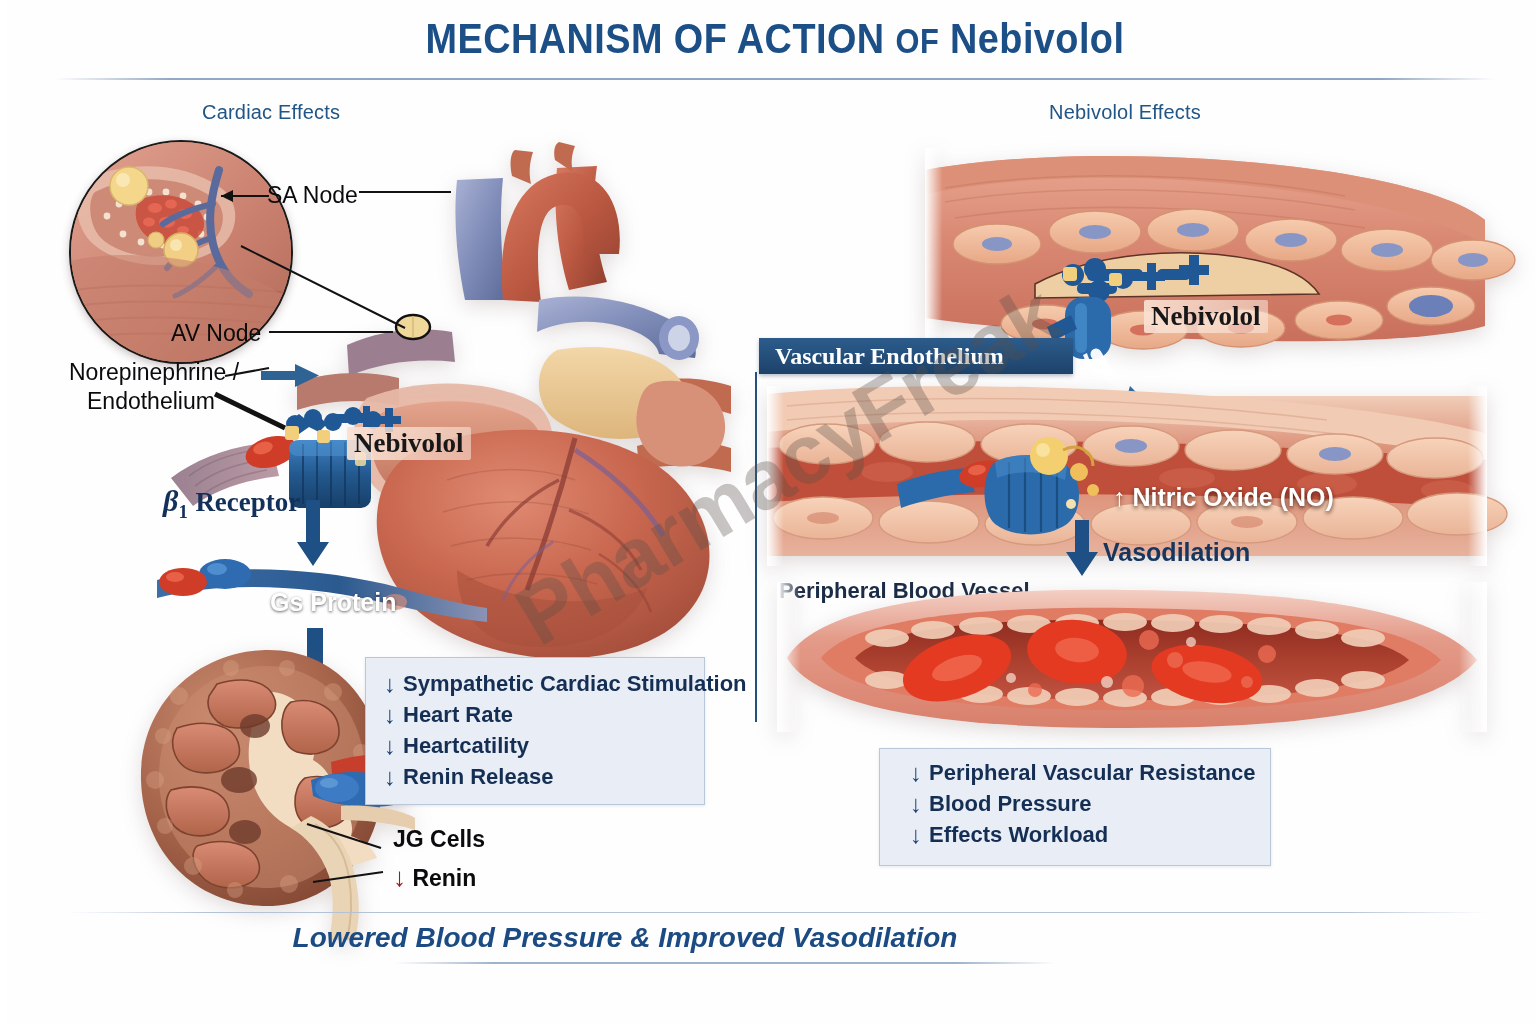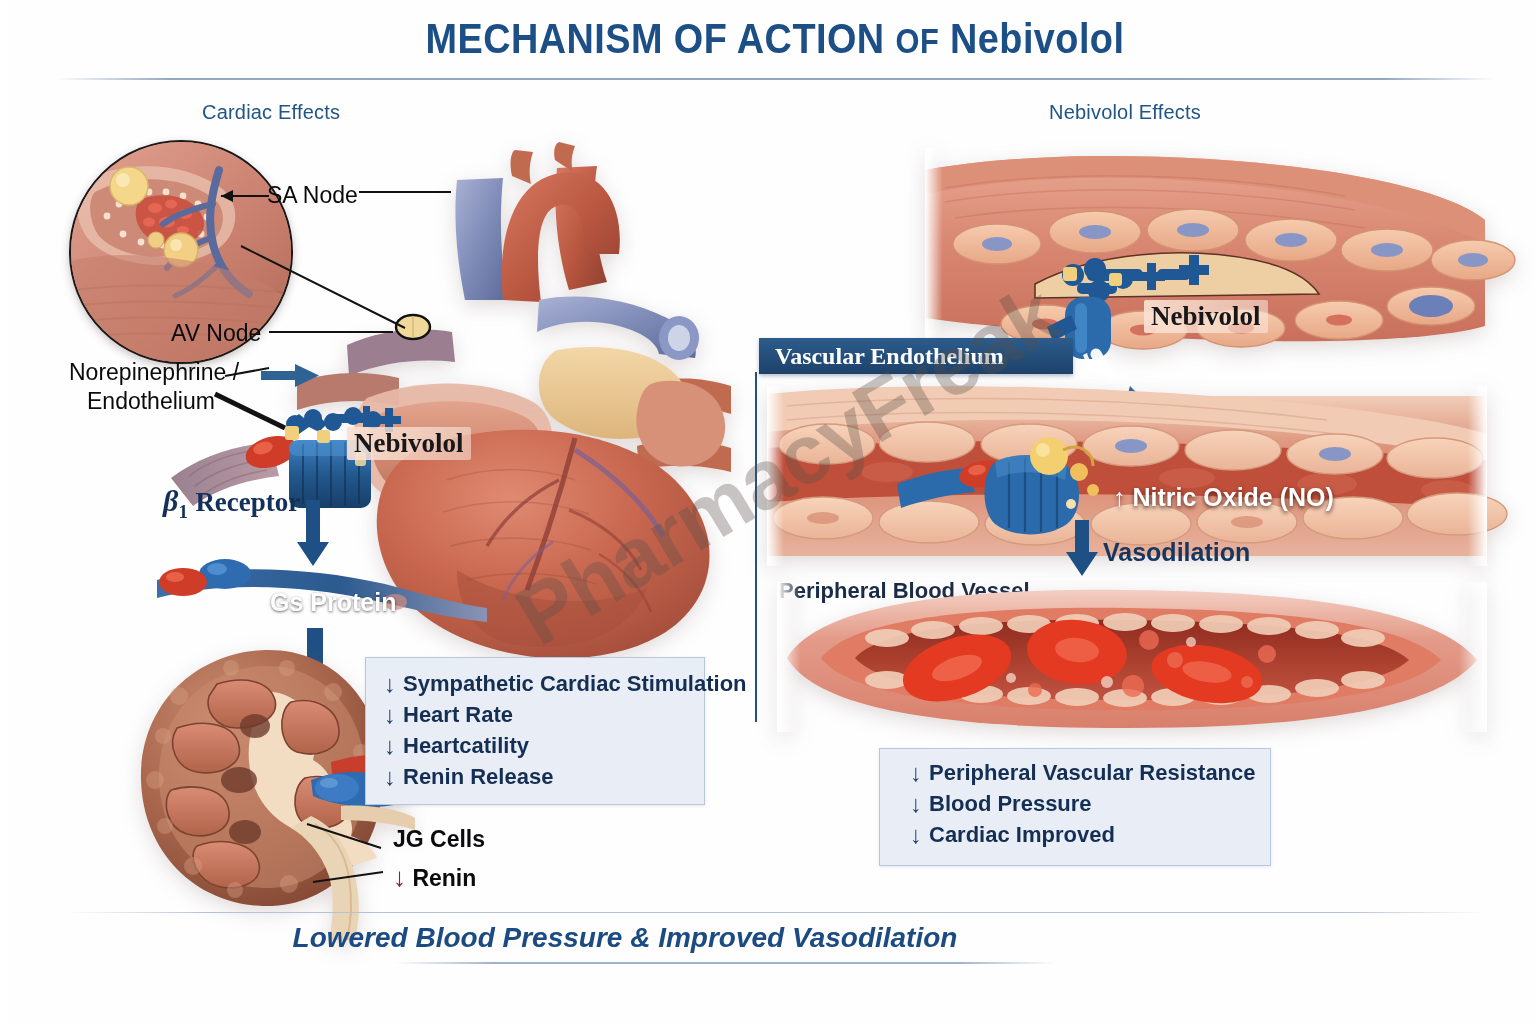--- a/index.html
+++ b/index.html
@@ -782,21 +782,21 @@
     <div class="row" style="margin:3px 0 5px 0;">
       <span class="arrow-dn">↓</span>
       <span>Peripheral Vascular Resistance</span>
     </div>
     <div class="row" style="margin:3px 0 5px 0;">
       <span class="arrow-dn">↓</span>
       <span>Blood Pressure</span>
     </div>
     <div class="row" style="margin:3px 0 5px 0;">
       <span class="arrow-dn">↓</span>
-      <span>Cardiac Improved</span>
+      <span>Effects Workload</span>
     </div>
   </div>
 
   <div class="watermark">PharmacyFreak</div>
 
   <div class="frame-rule-bottom"></div>
   <div class="footer">Lowered Blood Pressure &amp; Improved Vasodilation</div>
   <div class="footer-rule"></div>
 
 </div>

